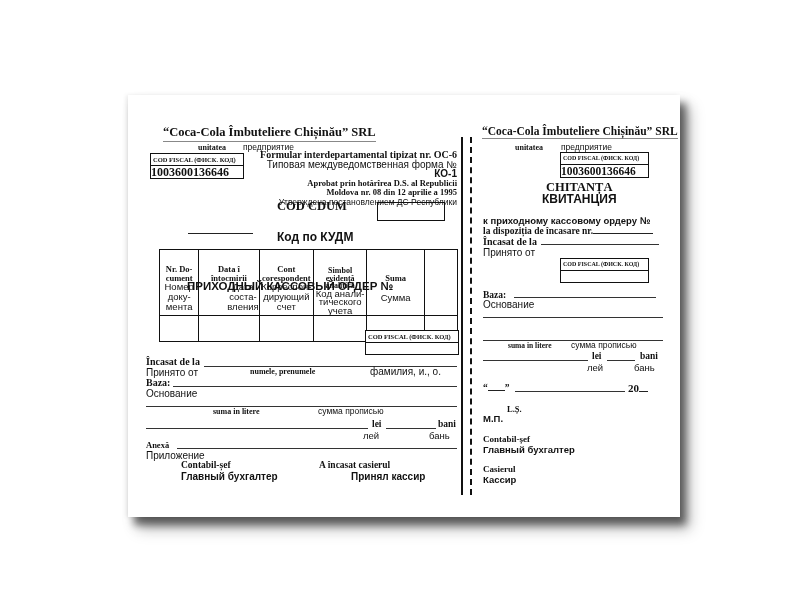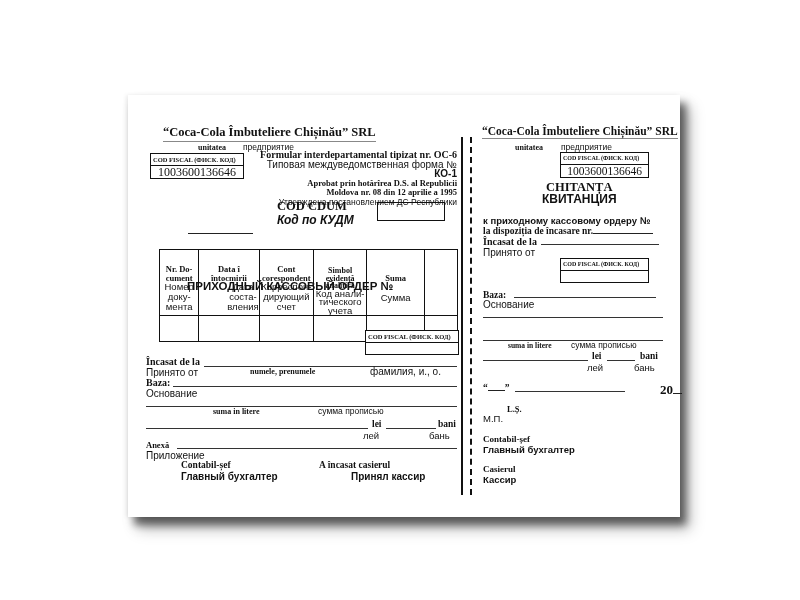--- a/index.html
+++ b/index.html
@@ -9,21 +9,21 @@
   .abs { position:absolute; white-space:nowrap; }
   .serif { font-family:"Liberation Serif", serif; font-weight:bold; }
   .sans { font-family:"Liberation Sans", sans-serif; }
   .ul { border-bottom:1px solid #222; }
   .gline { position:absolute; height:0; border-top:1px solid #333; }
   .company { font-size:12.5px; border-bottom:1.5px solid #888; padding-bottom:1px; }
   .small-serif { font-family:"Liberation Serif", serif; font-weight:bold; font-size:8px; }
   .small-sans { font-size:8.5px; }
   .fiscal { position:absolute; border:1.5px solid #111; background:#fff; }
   .fiscal .lbl { font-family:"Liberation Serif", serif; font-size:6.5px; font-weight:bold; border-bottom:1.2px solid #111; padding:1px 2px; height:9px; line-height:9px; white-space:nowrap; }
-  .fiscal .val { font-family:"Liberation Serif", serif; font-weight:normal; font-size:12px; text-align:center; height:12px; line-height:13px; }
+  .fiscal .val { font-family:"Liberation Serif", serif; font-weight:bold; font-size:12px; text-align:left; height:12px; line-height:13px; }
   table.grid { position:absolute; border-collapse:collapse; }
   table.grid td { border:1.2px solid #111; text-align:center; vertical-align:top; padding:0; font-size:9px; line-height:10px; }
   .th-ro { font-family:"Liberation Serif", serif; font-weight:bold; font-size:8.5px; line-height:8.5px; display:block;margin-top:14px; }
   .th-ru { font-family:"Liberation Sans", sans-serif; font-size:9.5px; line-height:10px; display:block; }
   .vline { position:absolute; width:0; }
 </style>
 </head>
 <body>
 
 <div class="paper"></div>
@@ -41,21 +41,21 @@
   <div class="abs" style="right:343px;top:150px;text-align:right;line-height:9.5px;">
     <div class="serif" style="font-size:10px;">Formular interdepartamental tipizat nr. OC-6</div>
     <div class="sans" style="font-size:10px;">Типовая междуведомственная форма №</div>
     <div class="sans" style="font-size:10px;font-weight:bold;">КО-1</div>
     <div class="serif" style="font-size:8.5px;">Aprobat prin hotărîrea D.S. al Republicii</div>
     <div class="serif" style="font-size:8.5px;">Moldova nr. 08 din 12 aprilie a 1995</div>
     <div class="sans" style="font-size:8.5px;">Утверждена постановлением ДС Республики</div>
   </div>
 
   <div class="abs serif" style="left:277px;top:199px;font-size:12.5px;">COD CDUM</div>
-  <div class="abs sans" style="left:277px;top:213px;font-size:12px;font-weight:bold;font-style:italic;">Код по КУДМ</div>
+  <div class="abs sans" style="left:277px;top:230px;font-size:12px;font-weight:bold;">Код по КУДМ</div>
   <div class="abs" style="left:377px;top:202px;width:66px;height:17px;border:1.5px solid #111;"></div>
 
   <div class="abs serif" style="left:188px;top:223px;font-size:12px;">
     <span class="ul" style="display:inline-block;width:65px;height:10px;"></span>
   </div>
   <div class="abs sans" style="left:187px;top:244px;font-size:11.5px;font-weight:bold;margin-top:36px;">ПРИХОДНЫЙ КАССОВЫЙ ОРДЕР №</div>
 
   <table class="grid" style="left:159px;top:249px;width:299px;">
     <tbody>
         <tr style="height:54px;">
@@ -184,25 +184,25 @@
   <div class="abs serif" style="left:592px;top:351px;font-size:9.5px;">lei</div>
   <div class="gline" style="left:607px;top:360px;width:28px;"></div>
   <div class="abs serif" style="left:640px;top:351px;font-size:9.5px;">bani</div>
   <div class="abs sans" style="left:587px;top:362px;font-size:9.5px;">лей</div>
   <div class="abs sans" style="left:634px;top:362px;font-size:9.5px;">бань</div>
 
   <div class="abs serif" style="left:483px;top:382px;font-size:9.5px;">
     <span>“</span><span class="ul" style="display:inline-block;width:17px;height:8px;"></span><span>”</span>
   </div>
   <div class="gline" style="left:515px;top:391px;width:110px;"></div>
-  <div class="abs serif" style="left:660px;top:382px;font-size:13px;">
+  <div class="abs serif" style="left:628px;top:382px;font-size:11px;">
     <span>20</span><span class="ul" style="display:inline-block;width:9px;height:8px;"></span>
   </div>
 
   <div class="abs serif" style="left:483px;top:404px;font-size:8.5px;padding-left:24px;">L.Ș.</div>
-  <div class="abs sans" style="left:483px;top:413px;font-size:9.5px;font-weight:normal;">М.П.</div>
+  <div class="abs sans" style="left:483px;top:413px;font-size:9.5px;font-weight:bold;">М.П.</div>
 
   <div class="abs serif" style="left:483px;top:434px;font-size:9px;">Contabil-șef</div>
   <div class="abs sans" style="left:483px;top:444px;font-size:9.5px;font-weight:bold;">Главный бухгалтер</div>
 
   <div class="abs serif" style="left:483px;top:464px;font-size:9px;">Casierul</div>
   <div class="abs sans" style="left:483px;top:474px;font-size:9.5px;font-weight:bold;">Кассир</div>
 </div>
 
 </body></html>

